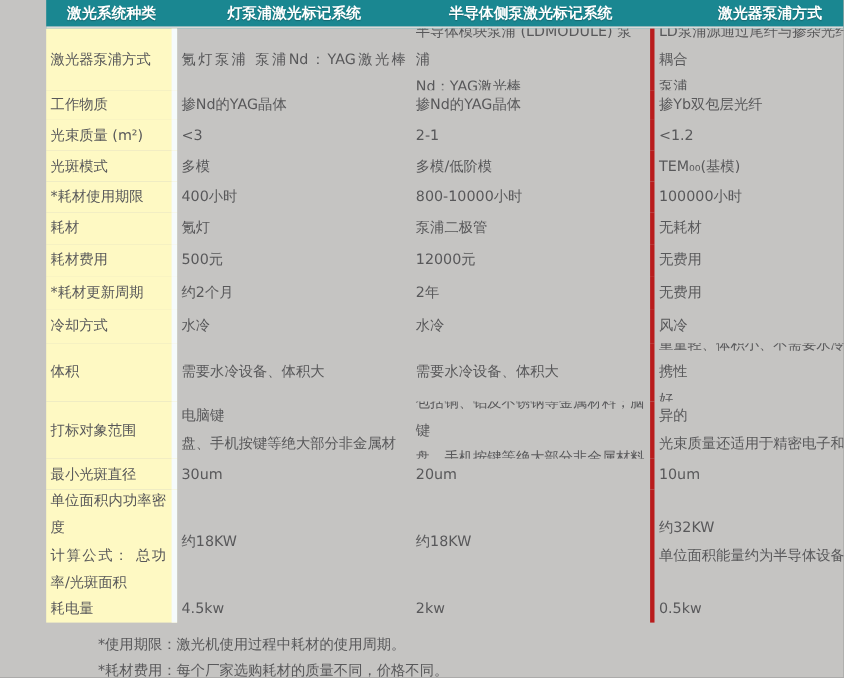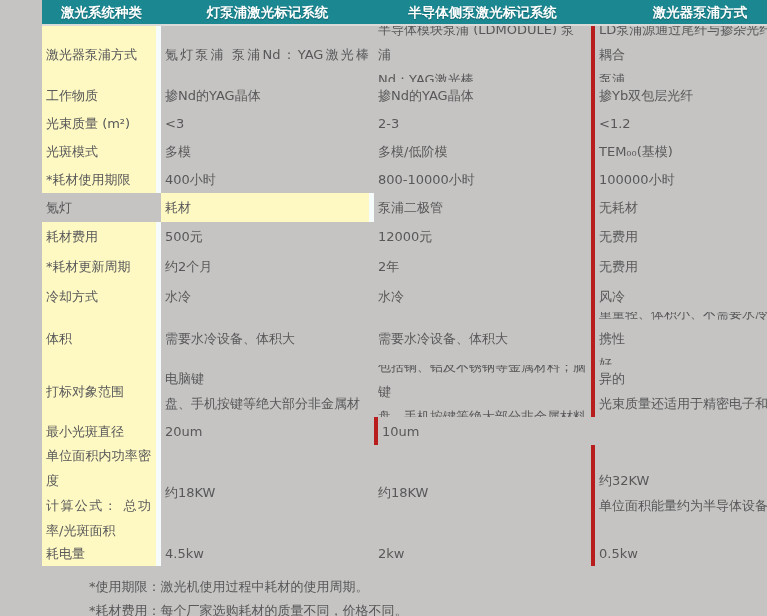--- a/index.html
+++ b/index.html
@@ -90,21 +90,21 @@
     </div>
 
     <div class="row r3">
       <div class="cell label">
           <span>光束质量 (m²)</span>
         </div>
       <div class="cell">
           <span>&lt;3</span>
         </div>
       <div class="cell">
-          <span>2-3</span>
+          <span>2-1</span>
         </div>
       <div class="cell c4">
           <span>&lt;1.2</span>
         </div>
     </div>
 
     <div class="row r4">
       <div class="cell label">
           <span>光斑模式</span>
         </div>
@@ -128,25 +128,25 @@
         </div>
       <div class="cell">
           <span>800-10000小时</span>
         </div>
       <div class="cell c4">
           <span>100000小时</span>
         </div>
     </div>
 
     <div class="row r6">
+      <div class="cell label">
+          <span>耗材</span>
+        </div>
       <div class="cell">
           <span>氪灯</span>
-        </div>
-      <div class="cell label">
-          <span>耗材</span>
         </div>
       <div class="cell">
           <span>泵浦二极管</span>
         </div>
       <div class="cell c4">
           <span>无耗材</span>
         </div>
     </div>
 
     <div class="row r7">
@@ -224,20 +224,23 @@
         </div>
       <div class="cell c4">
           <span>除开侧泵能适合的材料之外，其优异的
 光束质量还适用于精密电子和微加工</span>
         </div>
     </div>
 
     <div class="row r12">
       <div class="cell label">
           <span>最小光斑直径</span>
+        </div>
+      <div class="cell">
+          <span>30um</span>
         </div>
       <div class="cell">
           <span>20um</span>
         </div>
       <div class="cell c4">
           <span>10um</span>
         </div>
     </div>
 
     <div class="row r13">

